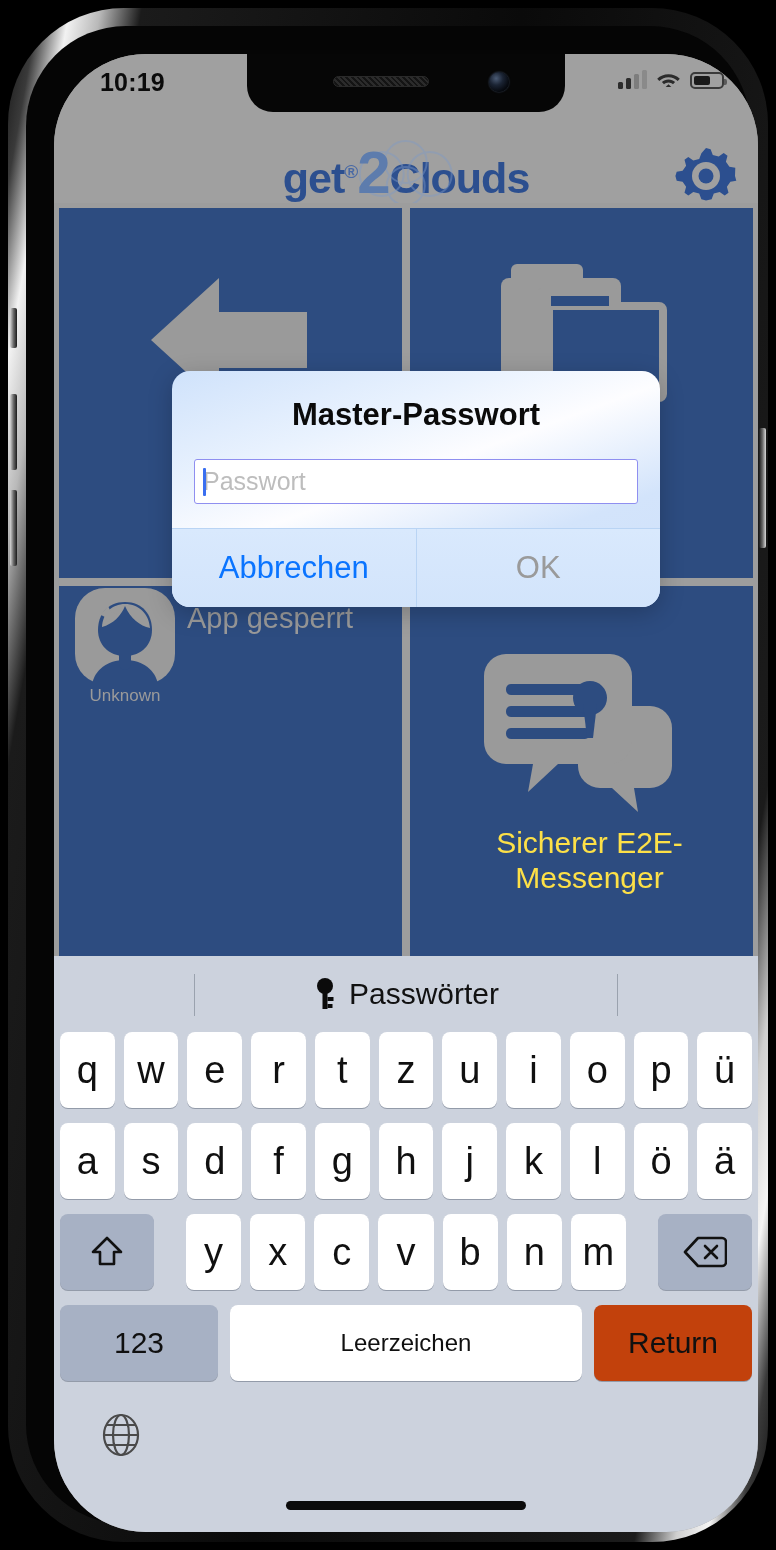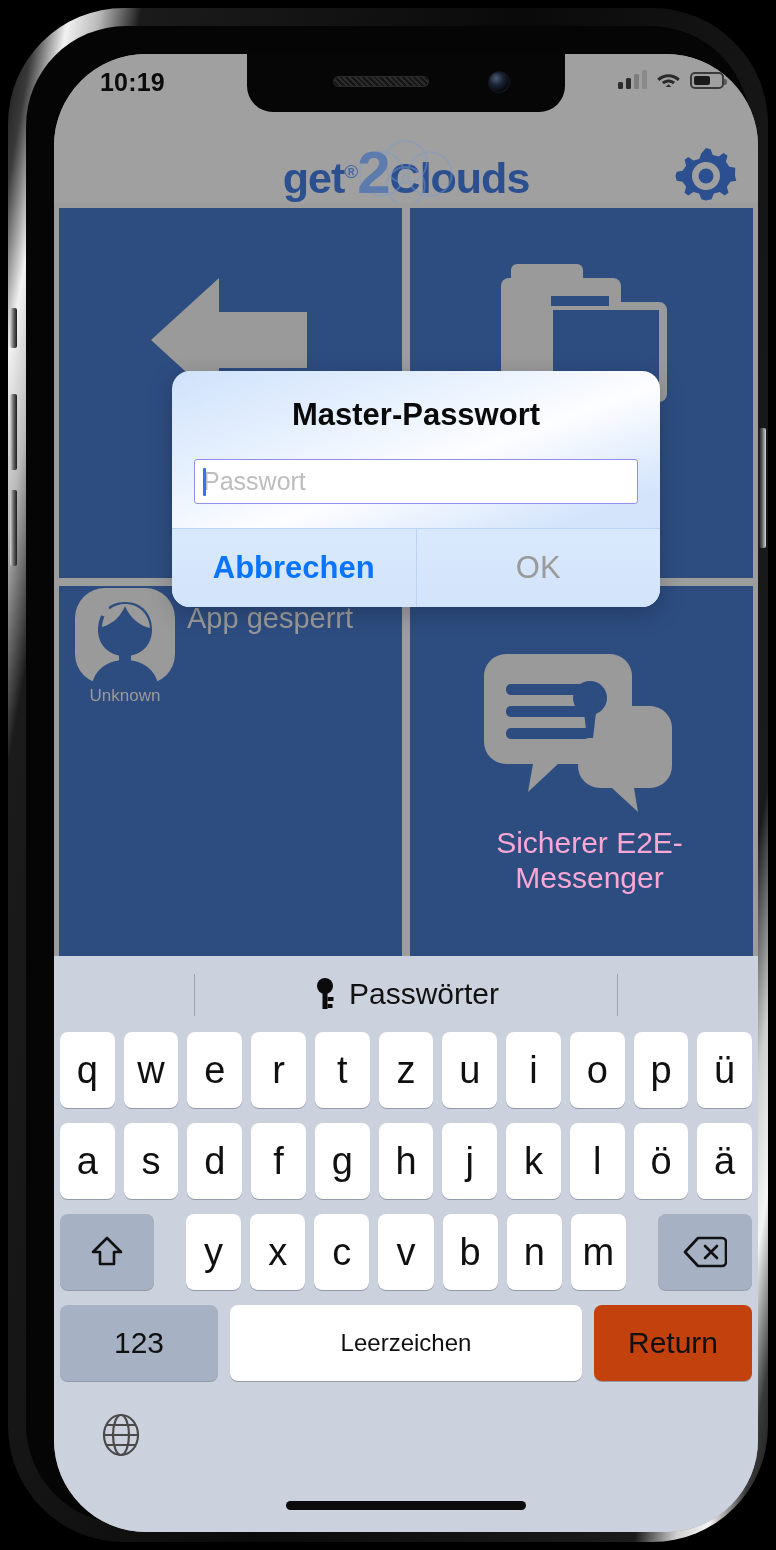--- a/index.html
+++ b/index.html
@@ -127,21 +127,21 @@
     background: #9d9d9d;
     display: grid; grid-template-columns: 1fr 1fr; grid-template-rows: 1fr 1fr;
     gap: 8px; padding: 5px 5px 0 5px;
   }
   .tile {
     background: #2d4c80; position: relative; overflow: hidden;
     display: flex; flex-direction: column; align-items: center; justify-content: center;
     cursor: pointer;
   }
   .tile-label {
-    color: #f9a8d4; font-size: 30px; text-align: center; line-height: 1.15;
+    color: #fde047; font-size: 30px; text-align: center; line-height: 1.15;
     padding: 0 6px; position: absolute; left: 16px; right: 0;
   }
   .tile-icon { position: absolute; }
 
   
   #tile-back .tile-icon { top: 52px; left: 50%; transform: translateX(-50%); }
   #tile-back .tile-label { top: 240px; }
   
   #tile-folder .tile-icon { top: 46px; left: 50%; transform: translateX(-50%); }
   #tile-folder .tile-label { top: 240px; }
@@ -185,21 +185,21 @@
   }
   .dlg-actions {
     display: flex; border-top: 1px solid #b9d4f4;
     background: linear-gradient(180deg, #d9e9fd, #d2e4fb);
   }
   .dlg-btn {
     flex: 1; height: 78px; display: flex; align-items: center; justify-content: center;
     font-size: 31px; cursor: pointer; background: transparent;
     border: none; font-family: "Liberation Sans", sans-serif;
   }
-  .dlg-btn.cancel { color: #0a74ff; font-weight: bold; }
+  .dlg-btn.cancel { color: #0a74ff; font-weight: normal; }
   .dlg-btn.ok { color: #9a9a9a; border-left: 1px solid #b9d4f4; }
 
   
   .keyboard {
     position: absolute; left: 0; right: 0; bottom: 0; height: 576px;
     background: #ccd2dd; z-index: 90;
   }
   .kb-toolbar {
     height: 76px; display: flex; align-items: center; justify-content: center;
     position: relative;

